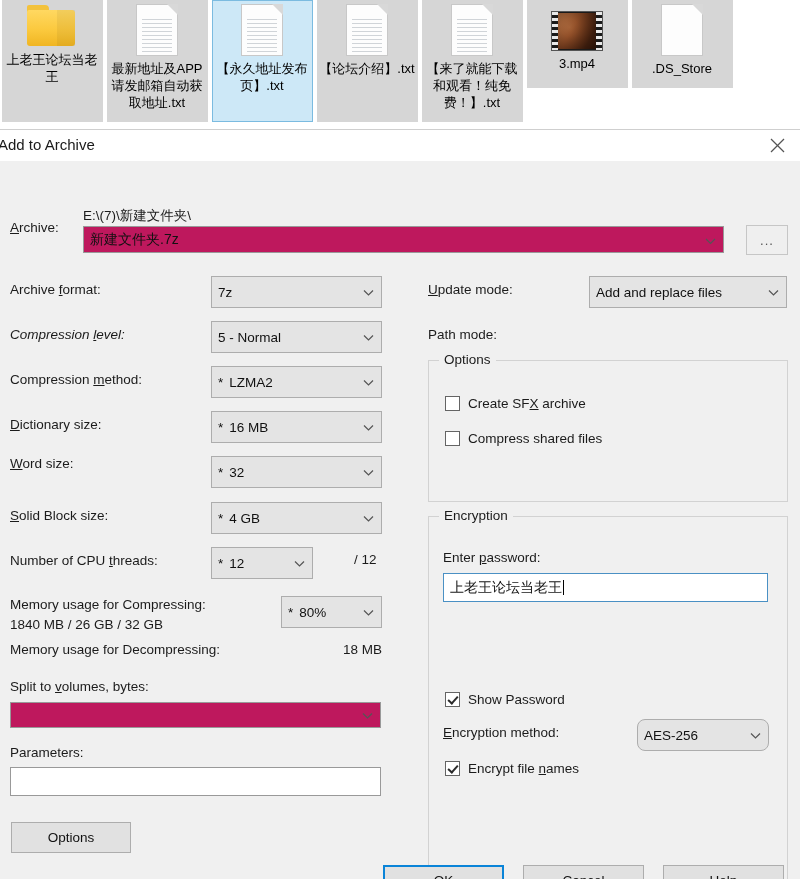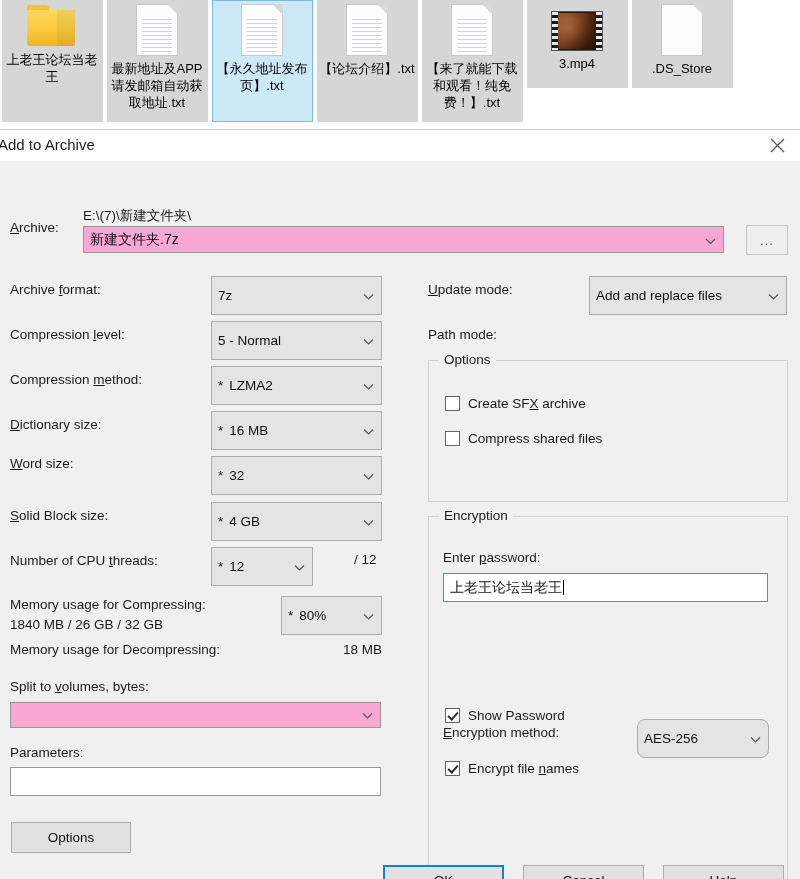--- a/index.html
+++ b/index.html
@@ -193,30 +193,30 @@
     color: #1b1b1b;
     white-space: nowrap;
   }
   .lbl u { text-decoration: underline; }
 
   .combo {
     position: absolute;
     background: #e4e4e4;
     border: 1px solid #adadad;
     box-sizing: border-box;
-    height: 39px;
+    height: 32px;
     display: flex;
     align-items: center;
     padding-left: 6px;
     font-size: 13.5px;
     color: #111;
     white-space: nowrap;
   }
   .combo.white {
-    background: #f9a8d4;
+    background: #be185d;
     border: 1px solid #999999;
     align-items: center;
   }
   .combo .arrow {
     position: absolute;
     right: 7px; top: 50%;
     transform: translateY(-50%);
   }
   .combo .star { margin-right: 6px; }
 
@@ -465,21 +465,21 @@
     <div class="dots-btn" style="left:746px; top:64px; width:42px; height:30px;">...</div>
 
     <div class="lbl" style="left:10px; top:121px;">Archive <u>f</u>ormat:</div>
     <div class="combo" style="left:211px; top:115px; width:171px;">
       <span>7z</span>
       <span class="arrow"><svg width="11" height="7" viewBox="0 0 11 7">
             <polyline points="1,1 5.5,5.5 10,1" fill="none" stroke="#555" stroke-width="1.2"></polyline>
           </svg></span>
     </div>
 
-    <div class="lbl" style="left:10px; top:166px;">Compression <u>l</u>evel:</div>
+    <div class="lbl" style="left:10px; top:166px;font-style:italic;">Compression <u>l</u>evel:</div>
     <div class="combo" style="left:211px; top:160px; width:171px;">
       <span>5 - Normal</span>
       <span class="arrow"><svg width="11" height="7" viewBox="0 0 11 7">
             <polyline points="1,1 5.5,5.5 10,1" fill="none" stroke="#555" stroke-width="1.2"></polyline>
           </svg></span>
     </div>
 
     <div class="lbl" style="left:10px; top:211px;">Compression <u>m</u>ethod:</div>
     <div class="combo" style="left:211px; top:205px; width:171px;">
       <span class="star">*</span>
@@ -576,21 +576,21 @@
 
     <div class="group" style="left:428px; top:355px; width:360px; height:406px;">
       <div class="caption">Encryption</div>
     </div>
     <div class="lbl" style="left:443px; top:389px;">Enter <u>p</u>assword:</div>
     <div class="txtbox focused" style="left:443px; top:412px; width:325px; height:29px;">
       <span>上老王论坛当老王</span>
         <span class="caret"></span>
     </div>
 
-    <div class="cb checked" style="left:445px; top:531px;margin-top:16px;">
+    <div class="cb checked" style="left:445px; top:531px;">
       <span class="box"></span>
       <span>Show Password</span>
     </div>
 
     <div class="lbl" style="left:443px; top:564px;"><u>E</u>ncryption method:</div>
     <div class="combo" style="left:637px; top:558px; width:132px;border-radius:8px;">
       <span>AES-256</span>
       <span class="arrow"><svg width="11" height="7" viewBox="0 0 11 7">
             <polyline points="1,1 5.5,5.5 10,1" fill="none" stroke="#555" stroke-width="1.2"></polyline>
           </svg></span>

